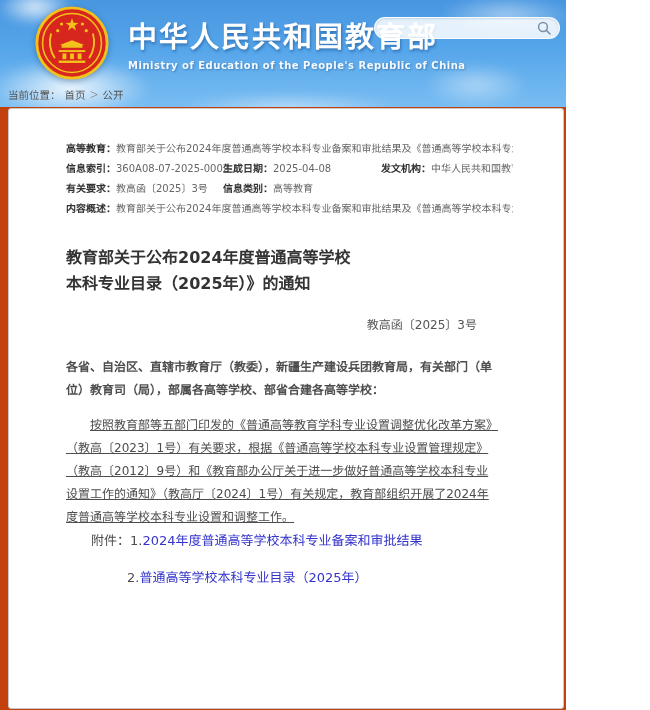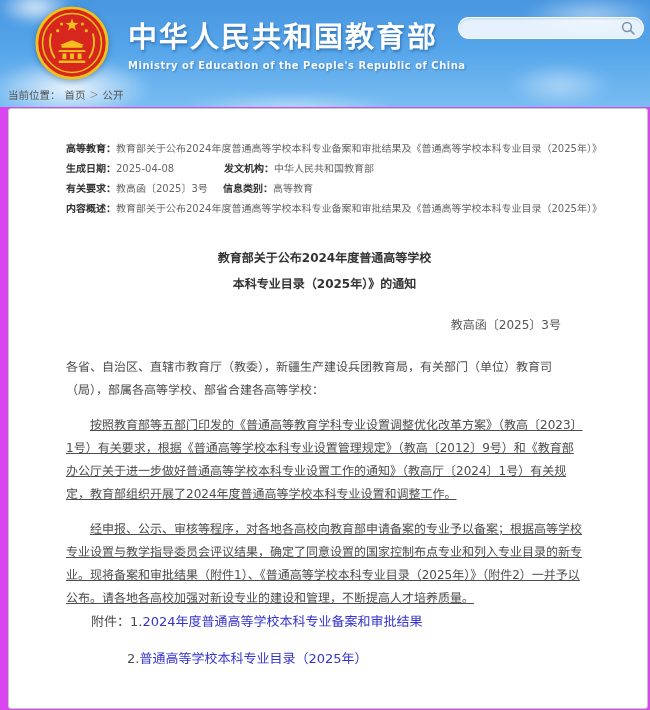--- a/index.html
+++ b/index.html
@@ -1,21 +1,21 @@
 <!DOCTYPE html>
 <html lang="zh-CN"><head>
 <meta charset="utf-8">
 <style>
   * { margin:0; padding:0; box-sizing:border-box; }
   html,body { width:650px; }
   body {
     font-family:"DejaVu Sans","Liberation Sans",sans-serif;
     background:#ffffff;
   }
-  .page { width:650px; height:710px; overflow:hidden; background:#d946ef; }
+  .page { width:566px; height:710px; overflow:hidden; background:#c2410c; }
 
   
   .site-header {
     position:relative; height:107px;
     background:linear-gradient(180deg,#4896e0 0%, #55a5ea 45%, #79bdf2 100%);
     overflow:hidden;
   }
   .cloud { position:absolute; border-radius:50%;
     background:radial-gradient(closest-side, rgba(255,255,255,0.95), rgba(255,255,255,0) 75%);
     filter:blur(4px); pointer-events:none; }
@@ -65,26 +65,26 @@
   
   .meta { padding:30px 50px 0 57px; font-size:10px; color:#666; line-height:20px; }
   .meta-row { display:flex; white-space:nowrap; overflow:hidden; }
   .meta-label { font-weight:700; color:#333; flex:0 0 auto; }
   .meta-pair { display:flex; flex:0 0 auto; }
   .w1 { width:157px; } .w2 { width:158px; }
 
   
   .article { padding:0 64px 0 57px; color:#4d4d4d; }
   .doc-title {
-    margin-top:26px; text-align:center; font-size:12px; font-weight:700;
+    margin-top:26px; text-align:left; font-size:16px; font-weight:700;
     color:#333; line-height:26px;
   }
   .doc-number { margin-top:18px; text-align:right; padding-right:22px; font-size:12px; color:#555; }
   .article p { font-size:12px; line-height:23px; color:#4d4d4d; }
-  .salutation { margin-top:24px; }
+  .salutation { margin-top:24px;font-weight:bold; }
   .para { margin-top:12px; text-indent:2em;text-decoration:underline; }
 
   .attachments { font-size:13px; line-height:23px; }
   .att-row1 { margin-left:25px; }
   .att-row2 { margin-left:61px; margin-top:14px; }
   .att-label { color:#4d4d4d; }
   .att-prefix { color:#4d4d4d; }
   .att-link { color:#3333cc; text-decoration:none; cursor:pointer; }
 </style>
 </head>
@@ -143,20 +143,24 @@
   </header>
 
   <main class="content-box">
 
     <section class="meta">
       <div class="meta-row">
         <span class="meta-label">高等教育：</span>
         <span class="meta-value">教育部关于公布2024年度普通高等学校本科专业备案和审批结果及《普通高等学校本科专业目录（2025年）》的通知</span>
       </div>
       <div class="meta-row">
+        <span class="meta-pair w1">
+          <span class="meta-label">信息索引：</span>
+          <span class="meta-value">360A08-07-2025-0002-1</span>
+        </span>
         <span class="meta-pair w2">
           <span class="meta-label">生成日期：</span>
           <span class="meta-value">2025-04-08</span>
         </span>
         <span class="meta-pair">
           <span class="meta-label">发文机构：</span>
           <span class="meta-value">中华人民共和国教育部</span>
         </span>
       </div>
       <div class="meta-row">
@@ -180,21 +184,20 @@
         <div>教育部关于公布2024年度普通高等学校</div>
         <div>本科专业目录（2025年）》的通知</div>
       </h1>
 
       <div class="doc-number">教高函〔2025〕3号</div>
 
       <p class="salutation">各省、自治区、直辖市教育厅（教委），新疆生产建设兵团教育局，有关部门（单位）教育司（局），部属各高等学校、部省合建各高等学校：</p>
 
       <p class="para">按照教育部等五部门印发的《普通高等教育学科专业设置调整优化改革方案》（教高〔2023〕1号）有关要求，根据《普通高等学校本科专业设置管理规定》（教高〔2012〕9号）和《教育部办公厅关于进一步做好普通高等学校本科专业设置工作的通知》（教高厅〔2024〕1号）有关规定，教育部组织开展了2024年度普通高等学校本科专业设置和调整工作。</p>
 
-      <p class="para">经申报、公示、审核等程序，对各地各高校向教育部申请备案的专业予以备案；根据高等学校专业设置与教学指导委员会评议结果，确定了同意设置的国家控制布点专业和列入专业目录的新专业。现将备案和审批结果（附件1）、《普通高等学校本科专业目录（2025年）》（附件2）一并予以公布。请各地各高校加强对新设专业的建设和管理，不断提高人才培养质量。</p>
 
       <div class="attachments">
         <div class="att-row1">
           <span class="att-label">附件：</span><span class="att-prefix">1.</span><a class="att-link">2024年度普通高等学校本科专业备案和审批结果</a>
         </div>
         <div class="att-row2">
           <span class="att-prefix">2.</span><a class="att-link">普通高等学校本科专业目录（2025年）</a>
         </div>
       </div>
     </article>

